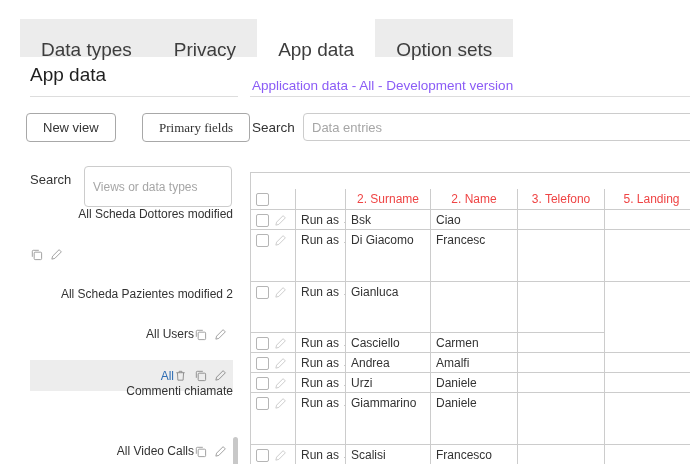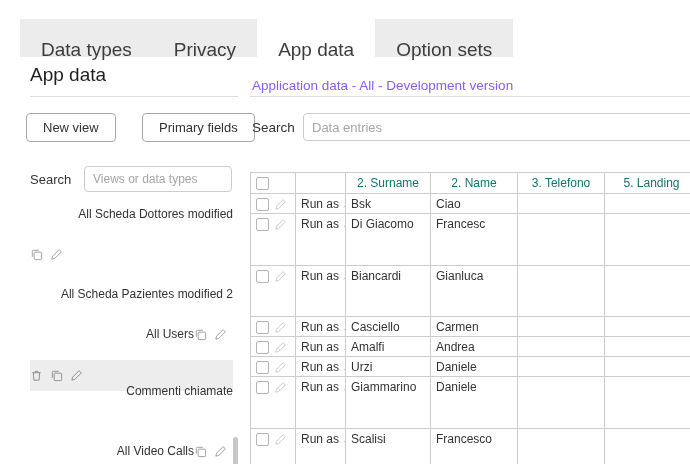--- a/index.html
+++ b/index.html
@@ -16,26 +16,26 @@
   
   .rule { position:absolute; border-top:1px solid #ddd; }
   .rule-left { left:30px; top:96px; width:208px; }
   .rule-right { left:250px; top:96px; width:440px; }
 
   
   .app-title { position:absolute; left:30px; top:64px; font-size:19px; font-weight:400; color:#1f1f1f; }
   .btn { position:absolute; top:113px; height:29px; background:#fff; border:1px solid #a8a8a8;
          border-radius:4px; font-size:13px; color:#333; padding:0 16px; line-height:27px; cursor:pointer; }
   .btn-newview { left:26px; }
-  .btn-primary { left:142px; }
+  .btn-primary { left:142px;font-family:Liberation Serif, serif; }
   .search-label-left { position:absolute; left:30px; top:172px; font-size:13px; color:#333; }
   .input { border:1px solid #ccc; border-radius:4px; font-size:12px; color:#333;
            font-family:"Liberation Sans", sans-serif; padding:0 8px; background:#fff; }
   .input::placeholder { color:#a6a6a6; }
-  .search-input-left { position:absolute; left:84px; top:166px; width:148px; height:26px; }
+  .search-input-left { position:absolute; left:84px; top:166px; width:148px; height:41px; }
 
   .view-item { position:absolute; left:30px; width:203px; height:26px; display:flex; align-items:center; cursor:pointer; }
   .view-item.sel { background:#ededed; }
   .view-label { font-size:12px; color:#333; flex:1; white-space:nowrap; overflow:hidden;text-align:right; }
   .view-item.sel .view-label { color:#2e6db4; }
   .ind0 { padding-left:4px; }
   .ind1 { padding-left:18px; }
   .view-icons { display:flex; gap:7px; padding-right:6px; align-items:center; }
   .icn { width:13px; height:13px; display:inline-block; cursor:pointer; }
   .icn svg { display:block; }
@@ -47,21 +47,21 @@
   .main-title { position:absolute; left:252px; top:78px; font-size:13.5px; color:#8b5cf6; white-space:nowrap; }
   .search-label-main { position:absolute; left:252px; top:120px; font-size:13.5px; color:#333; }
   .search-input-main { position:absolute; left:303px; top:113px; width:395px; height:28px; font-size:13px; }
 
   
   .table { position:absolute; left:250px; top:172px; width:448px;
            border-top:1px solid #ccc; border-left:1px solid #ccc; }
   .trow { display:grid; grid-template-columns:45px 50px 85px 87px 87px 94px; }
   .tcell { border-right:1px solid #ccc; border-bottom:1px solid #ccc; font-size:12px; color:#333;
            padding:3px 5px; overflow:hidden; white-space:nowrap; }
-  .thead .tcell { display:flex; align-items:center; justify-content:center; padding:0; height:21px; color:#0f766e; }
+  .thead .tcell { display:flex; align-items:center; justify-content:center; padding:0; height:21px; color:#ef4444;margin-top:16px; }
   .thead .tcell.csel { justify-content:flex-start; padding-left:5px; }
   .csel { display:flex; gap:5px; align-items:flex-start; padding-top:4px; }
   .checkbox { width:13px; height:13px; border:1px solid #b5b5b5; border-radius:2px; background:#fff;
               flex:0 0 auto; cursor:pointer; }
   .rowpencil { width:13px; height:13px; flex:0 0 auto; cursor:pointer; }
   .runas { color:#333; cursor:pointer; }
   .h20 { height:20px; } .h52 { height:52px; } .h51 { height:51px; } .h50 { height:50px; }
 </style>
 </head>
 <body>
@@ -118,20 +118,21 @@
       </span>
     <span class="icn">
         <svg viewBox="0 0 14 14" width="13" height="13">
           <path d="M2 12l.8-3.2 7-7 2.4 2.4-7 7L2 12z" fill="none" stroke="#9b9b9b"></path>
         </svg>
       </span>
   </span>
 </div>
 
 <div class="view-item sel" style="top:360px;height:31px">
+  <span class="view-label ind1">All</span>
   <span class="view-icons">
     <span class="icn">
         <svg viewBox="0 0 14 14" width="13" height="13">
           <path d="M2.5 4h9M5.5 4V2.5h3V4M3.7 4l.5 8h5.6l.5-8" fill="none" stroke="#8a8a8a"></path>
         </svg>
       </span>
     <span class="icn">
         <svg viewBox="0 0 14 14" width="13" height="13">
           <rect x="4.5" y="4.5" width="8" height="8" rx="1" fill="none" stroke="#8a8a8a"></rect>
           <path d="M9.5 2.5h-6a1 1 0 0 0-1 1v6" fill="none" stroke="#8a8a8a"></path>
@@ -213,21 +214,20 @@
   </div>
 
   <div class="trow h51">
     <div class="tcell csel">
         <span class="checkbox"></span>
         <span class="rowpencil"><svg viewBox="0 0 14 14" width="13" height="13">
             <path d="M2 12l.8-3.2 7-7 2.4 2.4-7 7L2 12z" fill="none" stroke="#c9c9c9"></path>
           </svg></span>
       </div>
     <div class="tcell runas">Run as →</div>
-    <div class="tcell">Biancardi</div>
     <div class="tcell">Gianluca</div>
     <div class="tcell"></div>
     <div class="tcell"></div>
   </div>
 
   <div class="trow h20">
     <div class="tcell csel">
         <span class="checkbox"></span>
         <span class="rowpencil"><svg viewBox="0 0 14 14" width="13" height="13">
             <path d="M2 12l.8-3.2 7-7 2.4 2.4-7 7L2 12z" fill="none" stroke="#c9c9c9"></path>
@@ -241,22 +241,22 @@
   </div>
 
   <div class="trow h20">
     <div class="tcell csel">
         <span class="checkbox"></span>
         <span class="rowpencil"><svg viewBox="0 0 14 14" width="13" height="13">
             <path d="M2 12l.8-3.2 7-7 2.4 2.4-7 7L2 12z" fill="none" stroke="#c9c9c9"></path>
           </svg></span>
       </div>
     <div class="tcell runas">Run as →</div>
+    <div class="tcell">Andrea</div>
     <div class="tcell">Amalfi</div>
-    <div class="tcell">Andrea</div>
     <div class="tcell"></div>
     <div class="tcell"></div>
   </div>
 
   <div class="trow h20">
     <div class="tcell csel">
         <span class="checkbox"></span>
         <span class="rowpencil"><svg viewBox="0 0 14 14" width="13" height="13">
             <path d="M2 12l.8-3.2 7-7 2.4 2.4-7 7L2 12z" fill="none" stroke="#c9c9c9"></path>
           </svg></span>

